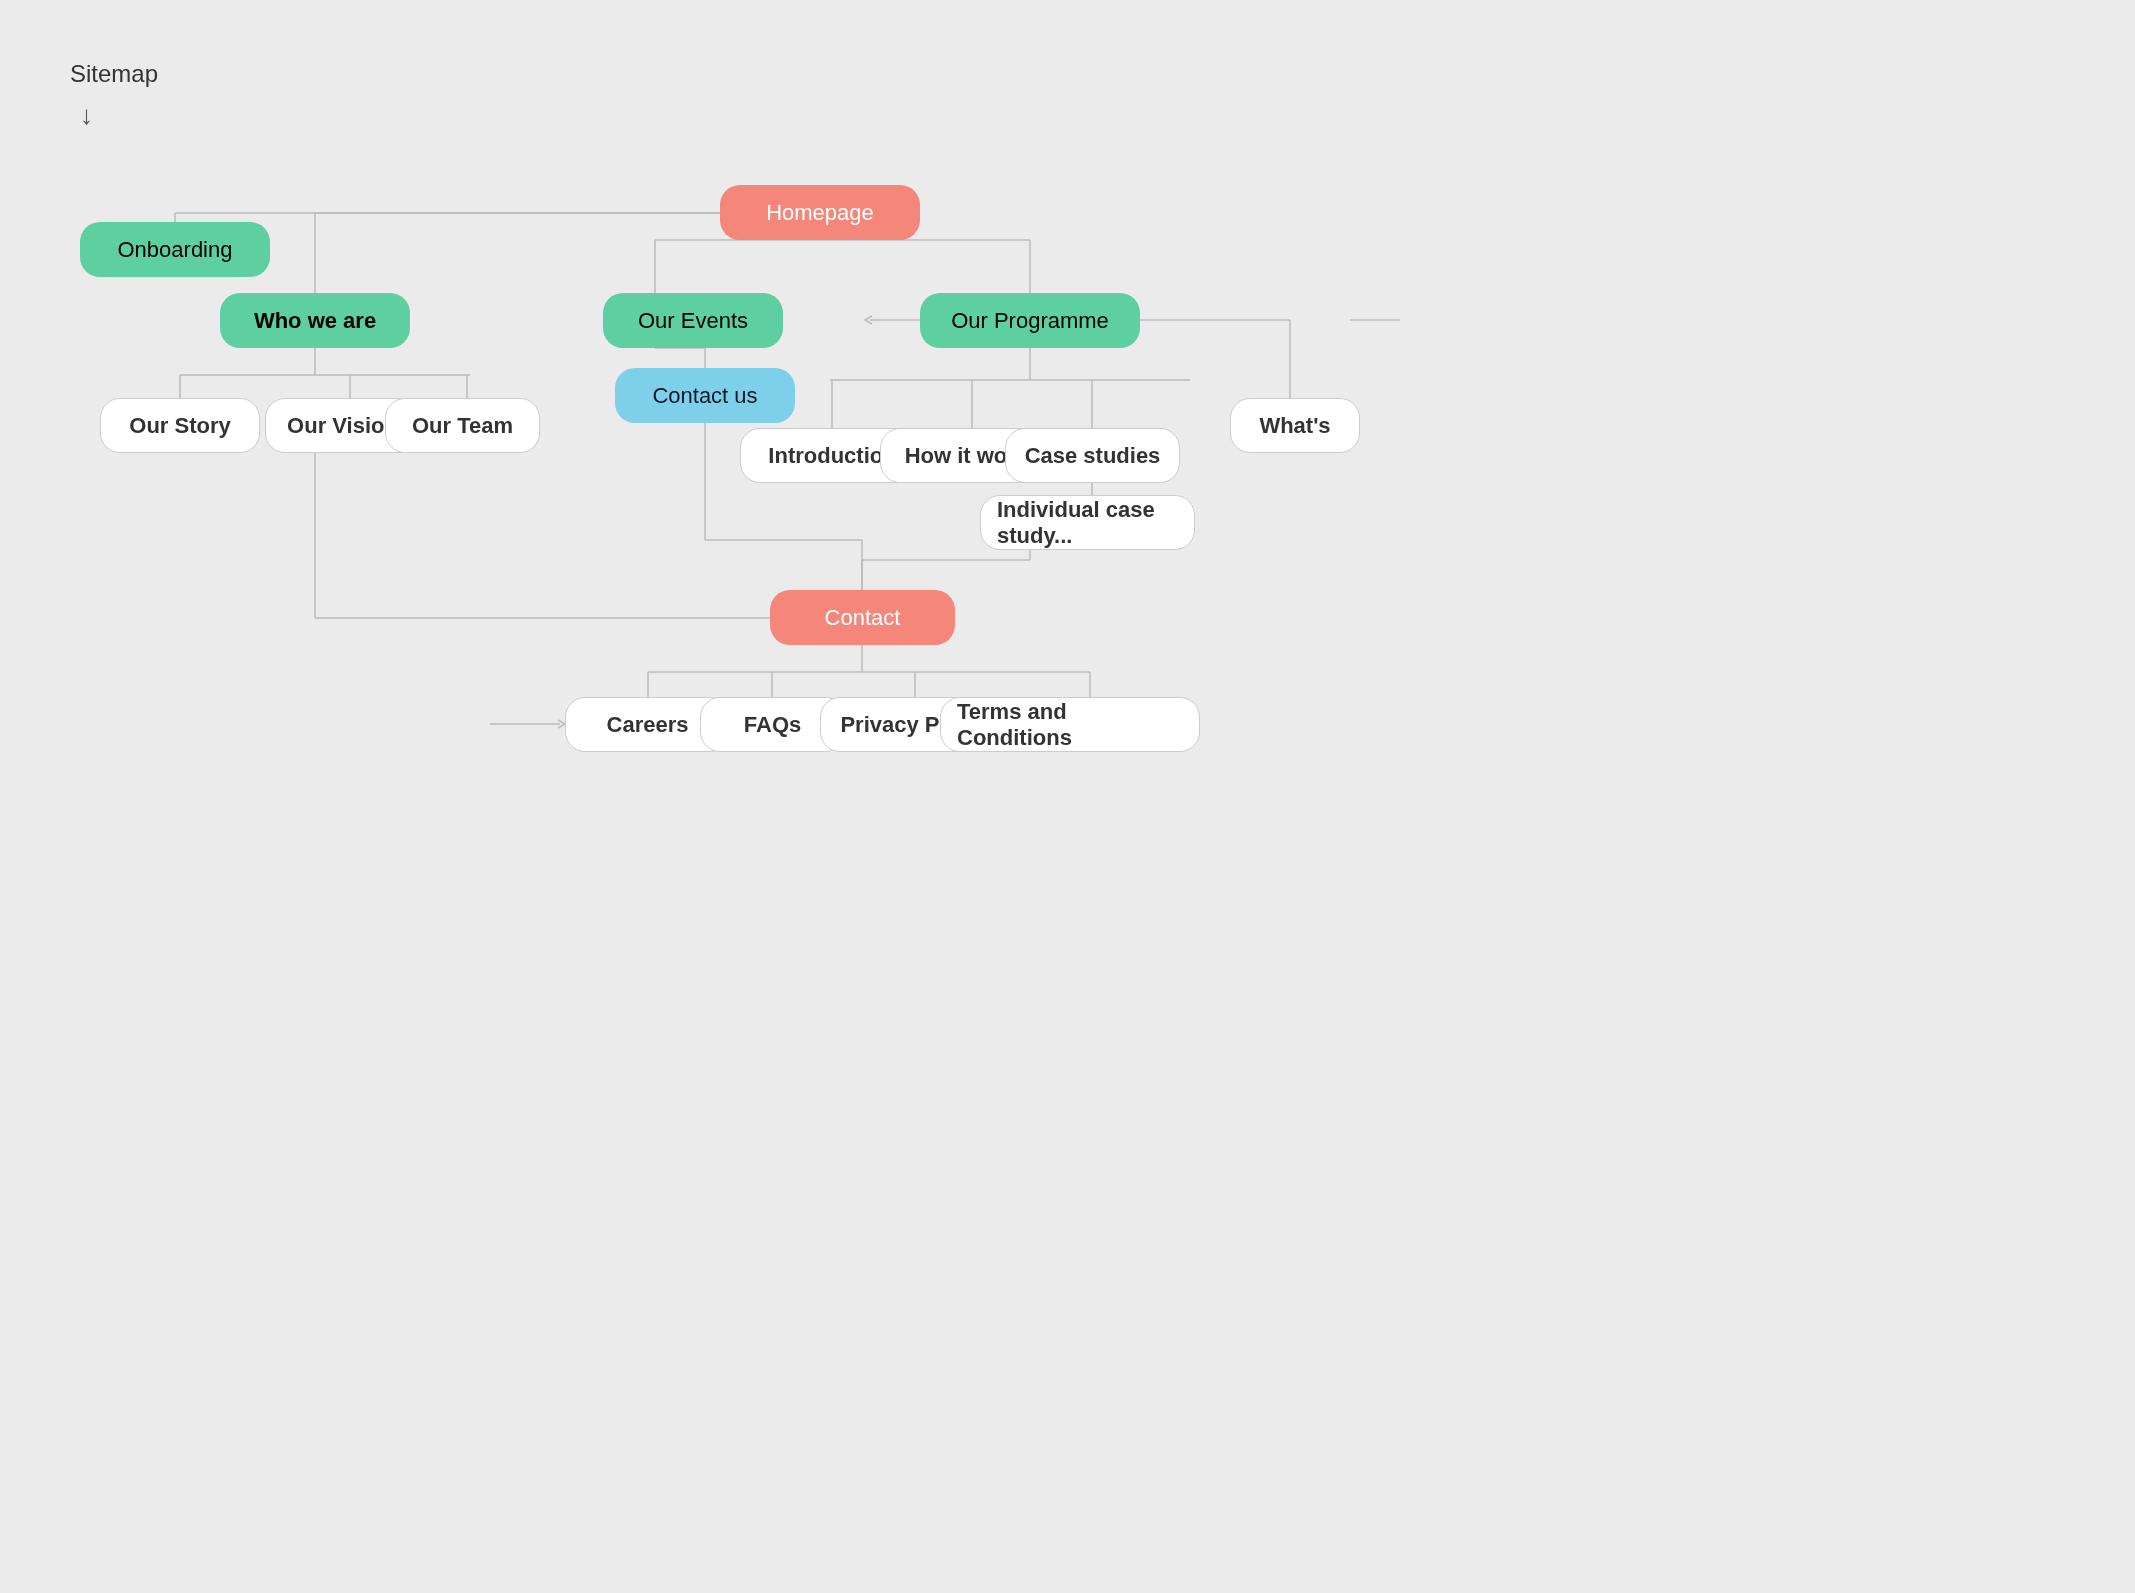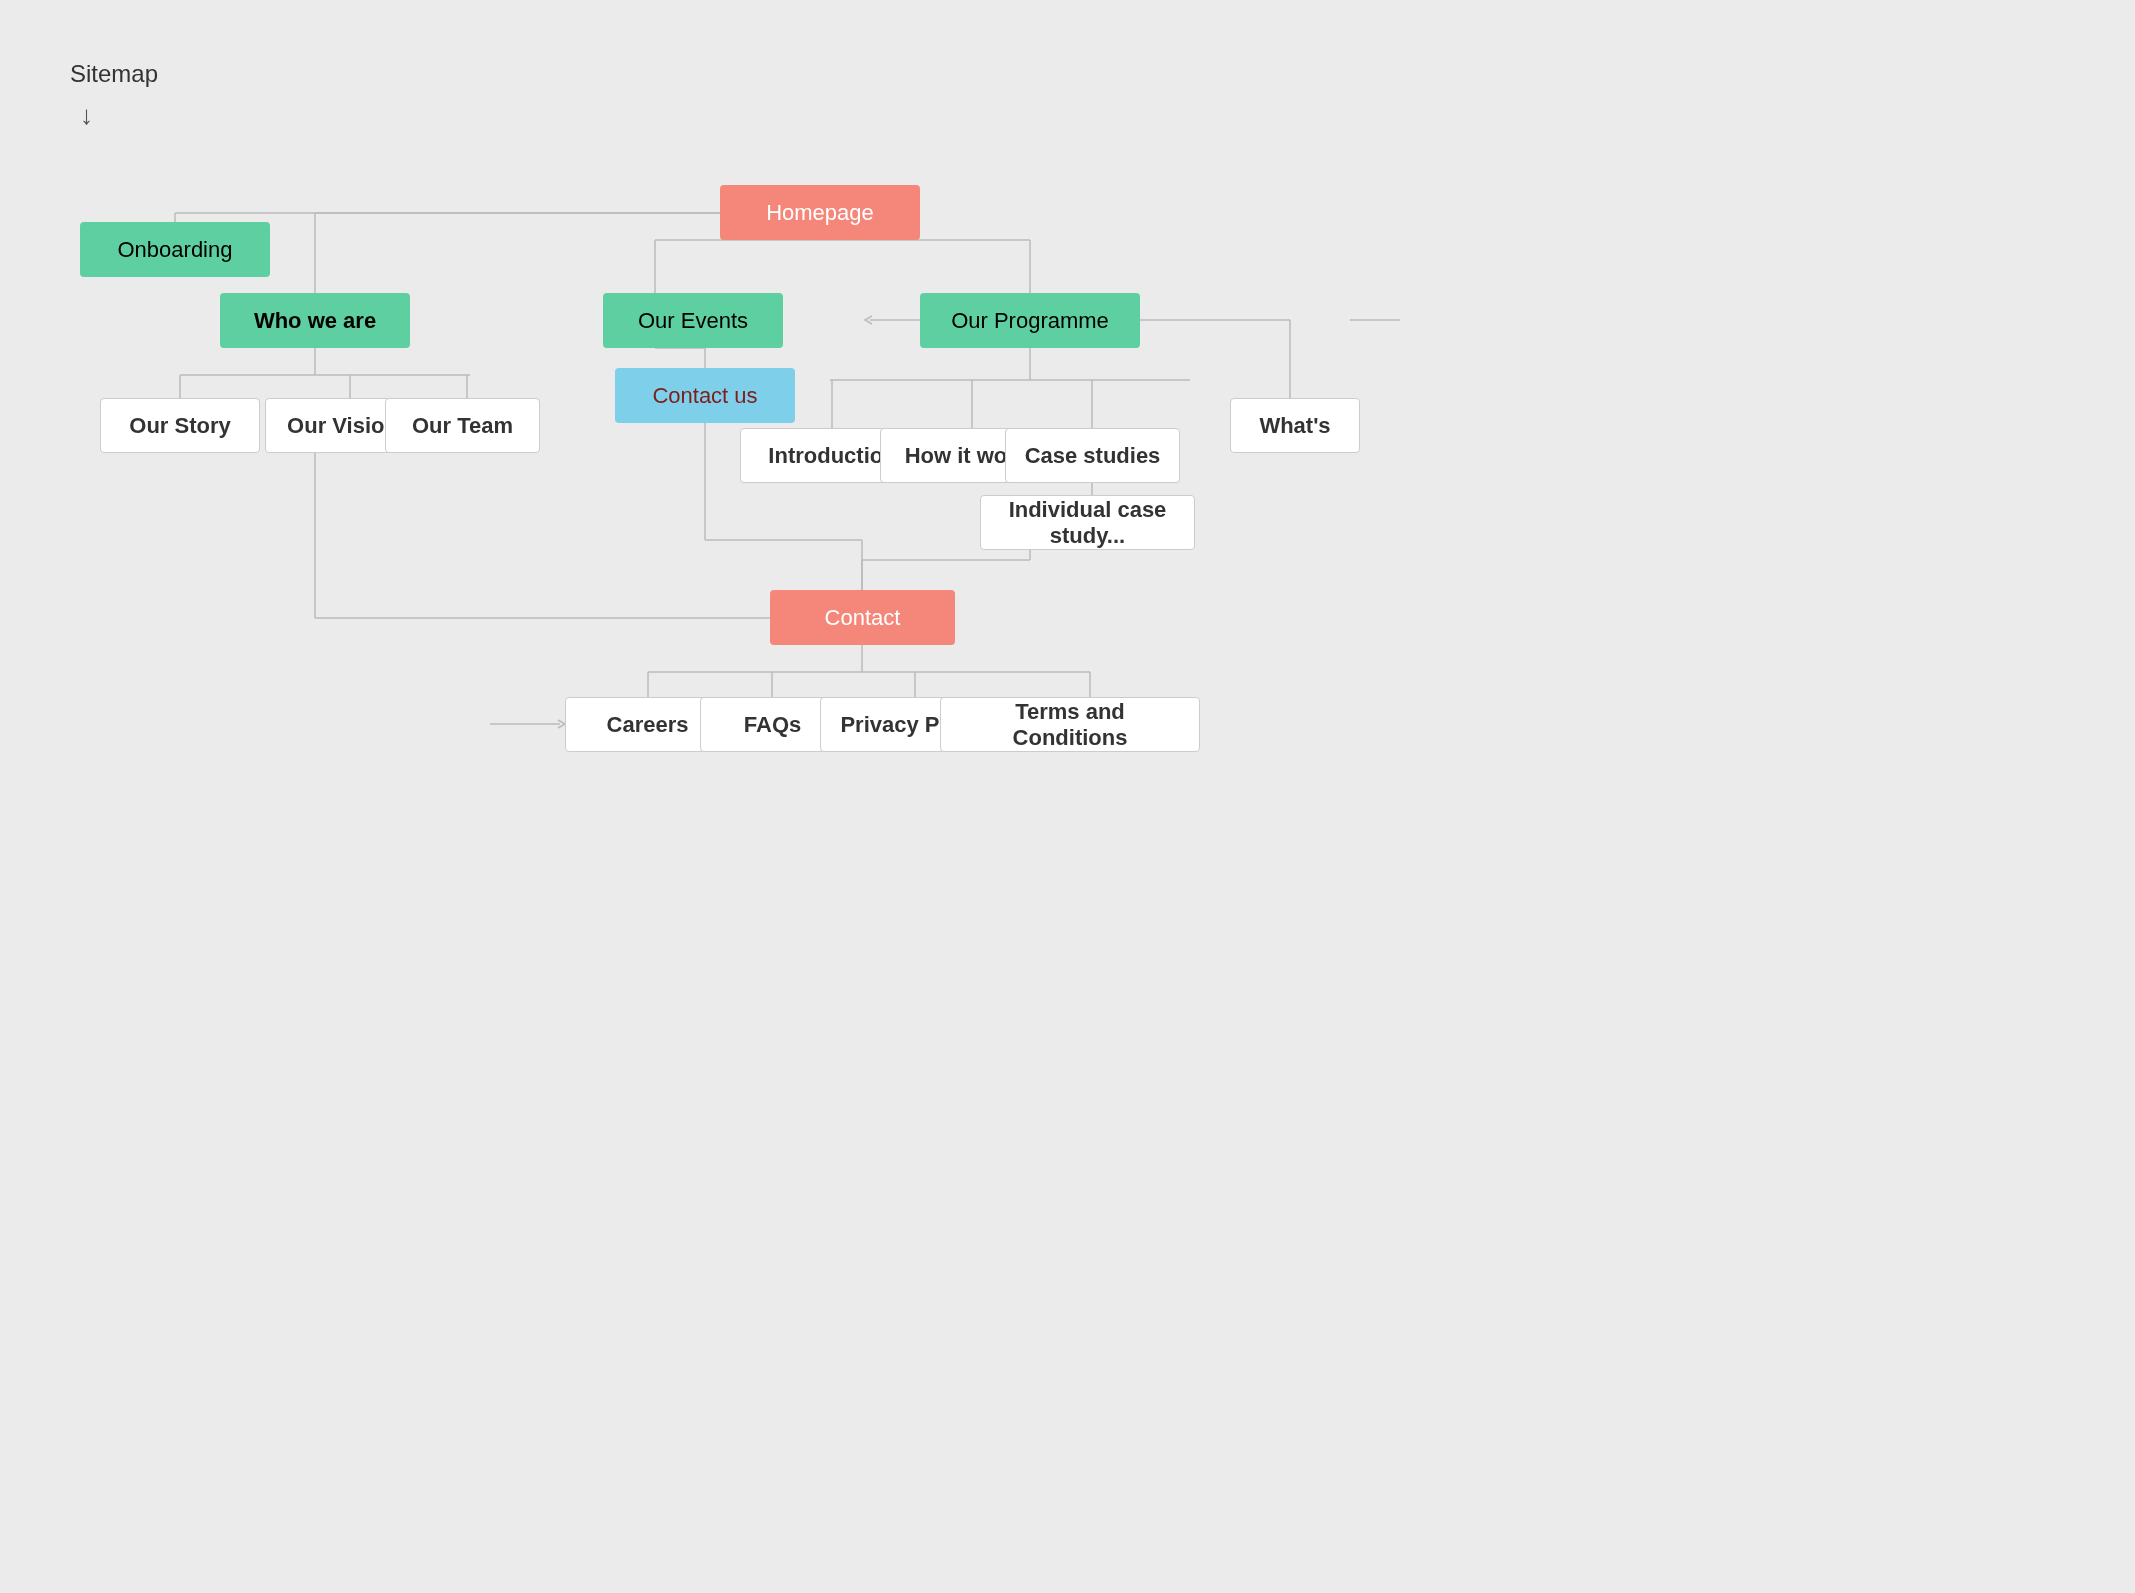--- a/index.html
+++ b/index.html
@@ -35,42 +35,41 @@
       width: 2135px;
       height: 1593px;
       pointer-events: none;
     }
 
     .node {
       position: absolute;
       display: flex;
       align-items: center;
       justify-content: center;
-      border-radius: 4px;
+      border-radius: 20px;
       font-size: 22px;
       font-weight: 500;
-      text-align: center;
       padding: 26px 16px;
     }
 
     .node-red {
       background: #f4877a;
       color: #fff;
       border: none;
     }
 
     .node-green {
       background: #5ecfa0;
       color: #000000;
       border: none;
     }
 
     .node-blue {
       background: #7ecfea;
-      color: #7f1d1d;
+      color: #0f172a;
       border: none;
     }
 
     .node-white {
       background: #fff;
       color: #333;
       border: 1.5px solid #ccc;
       font-weight: bold;
     }
   </style>

